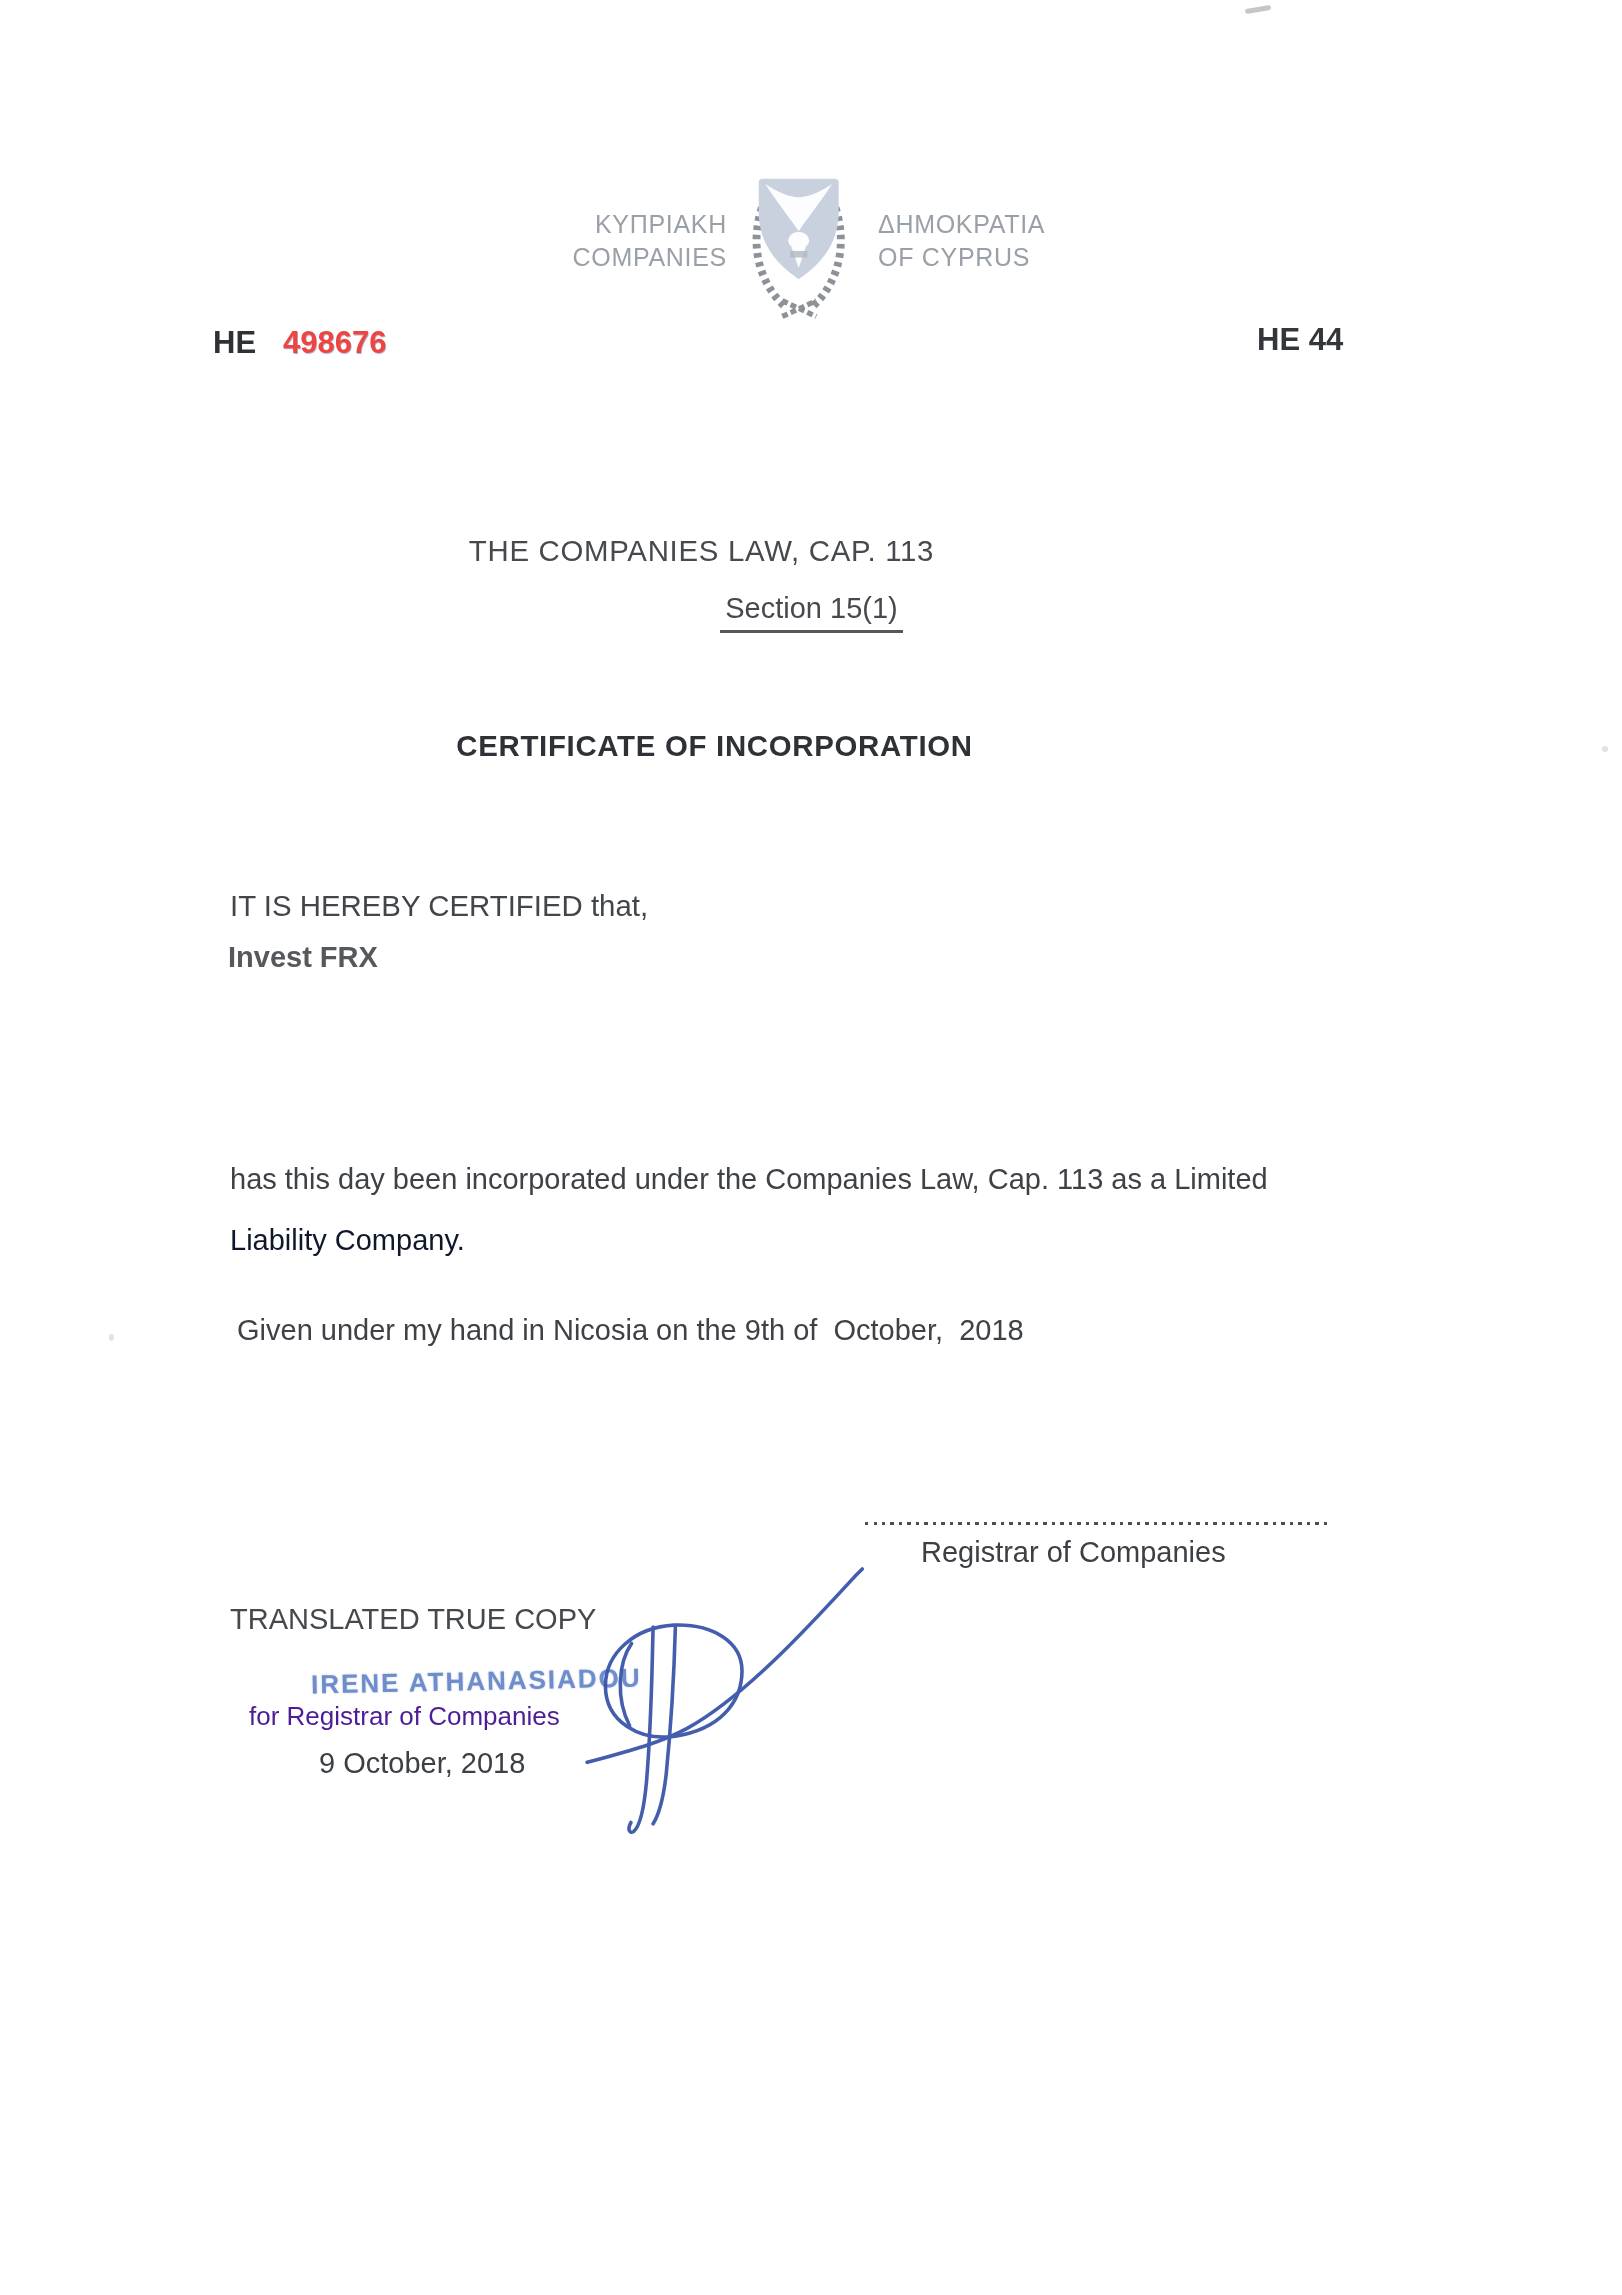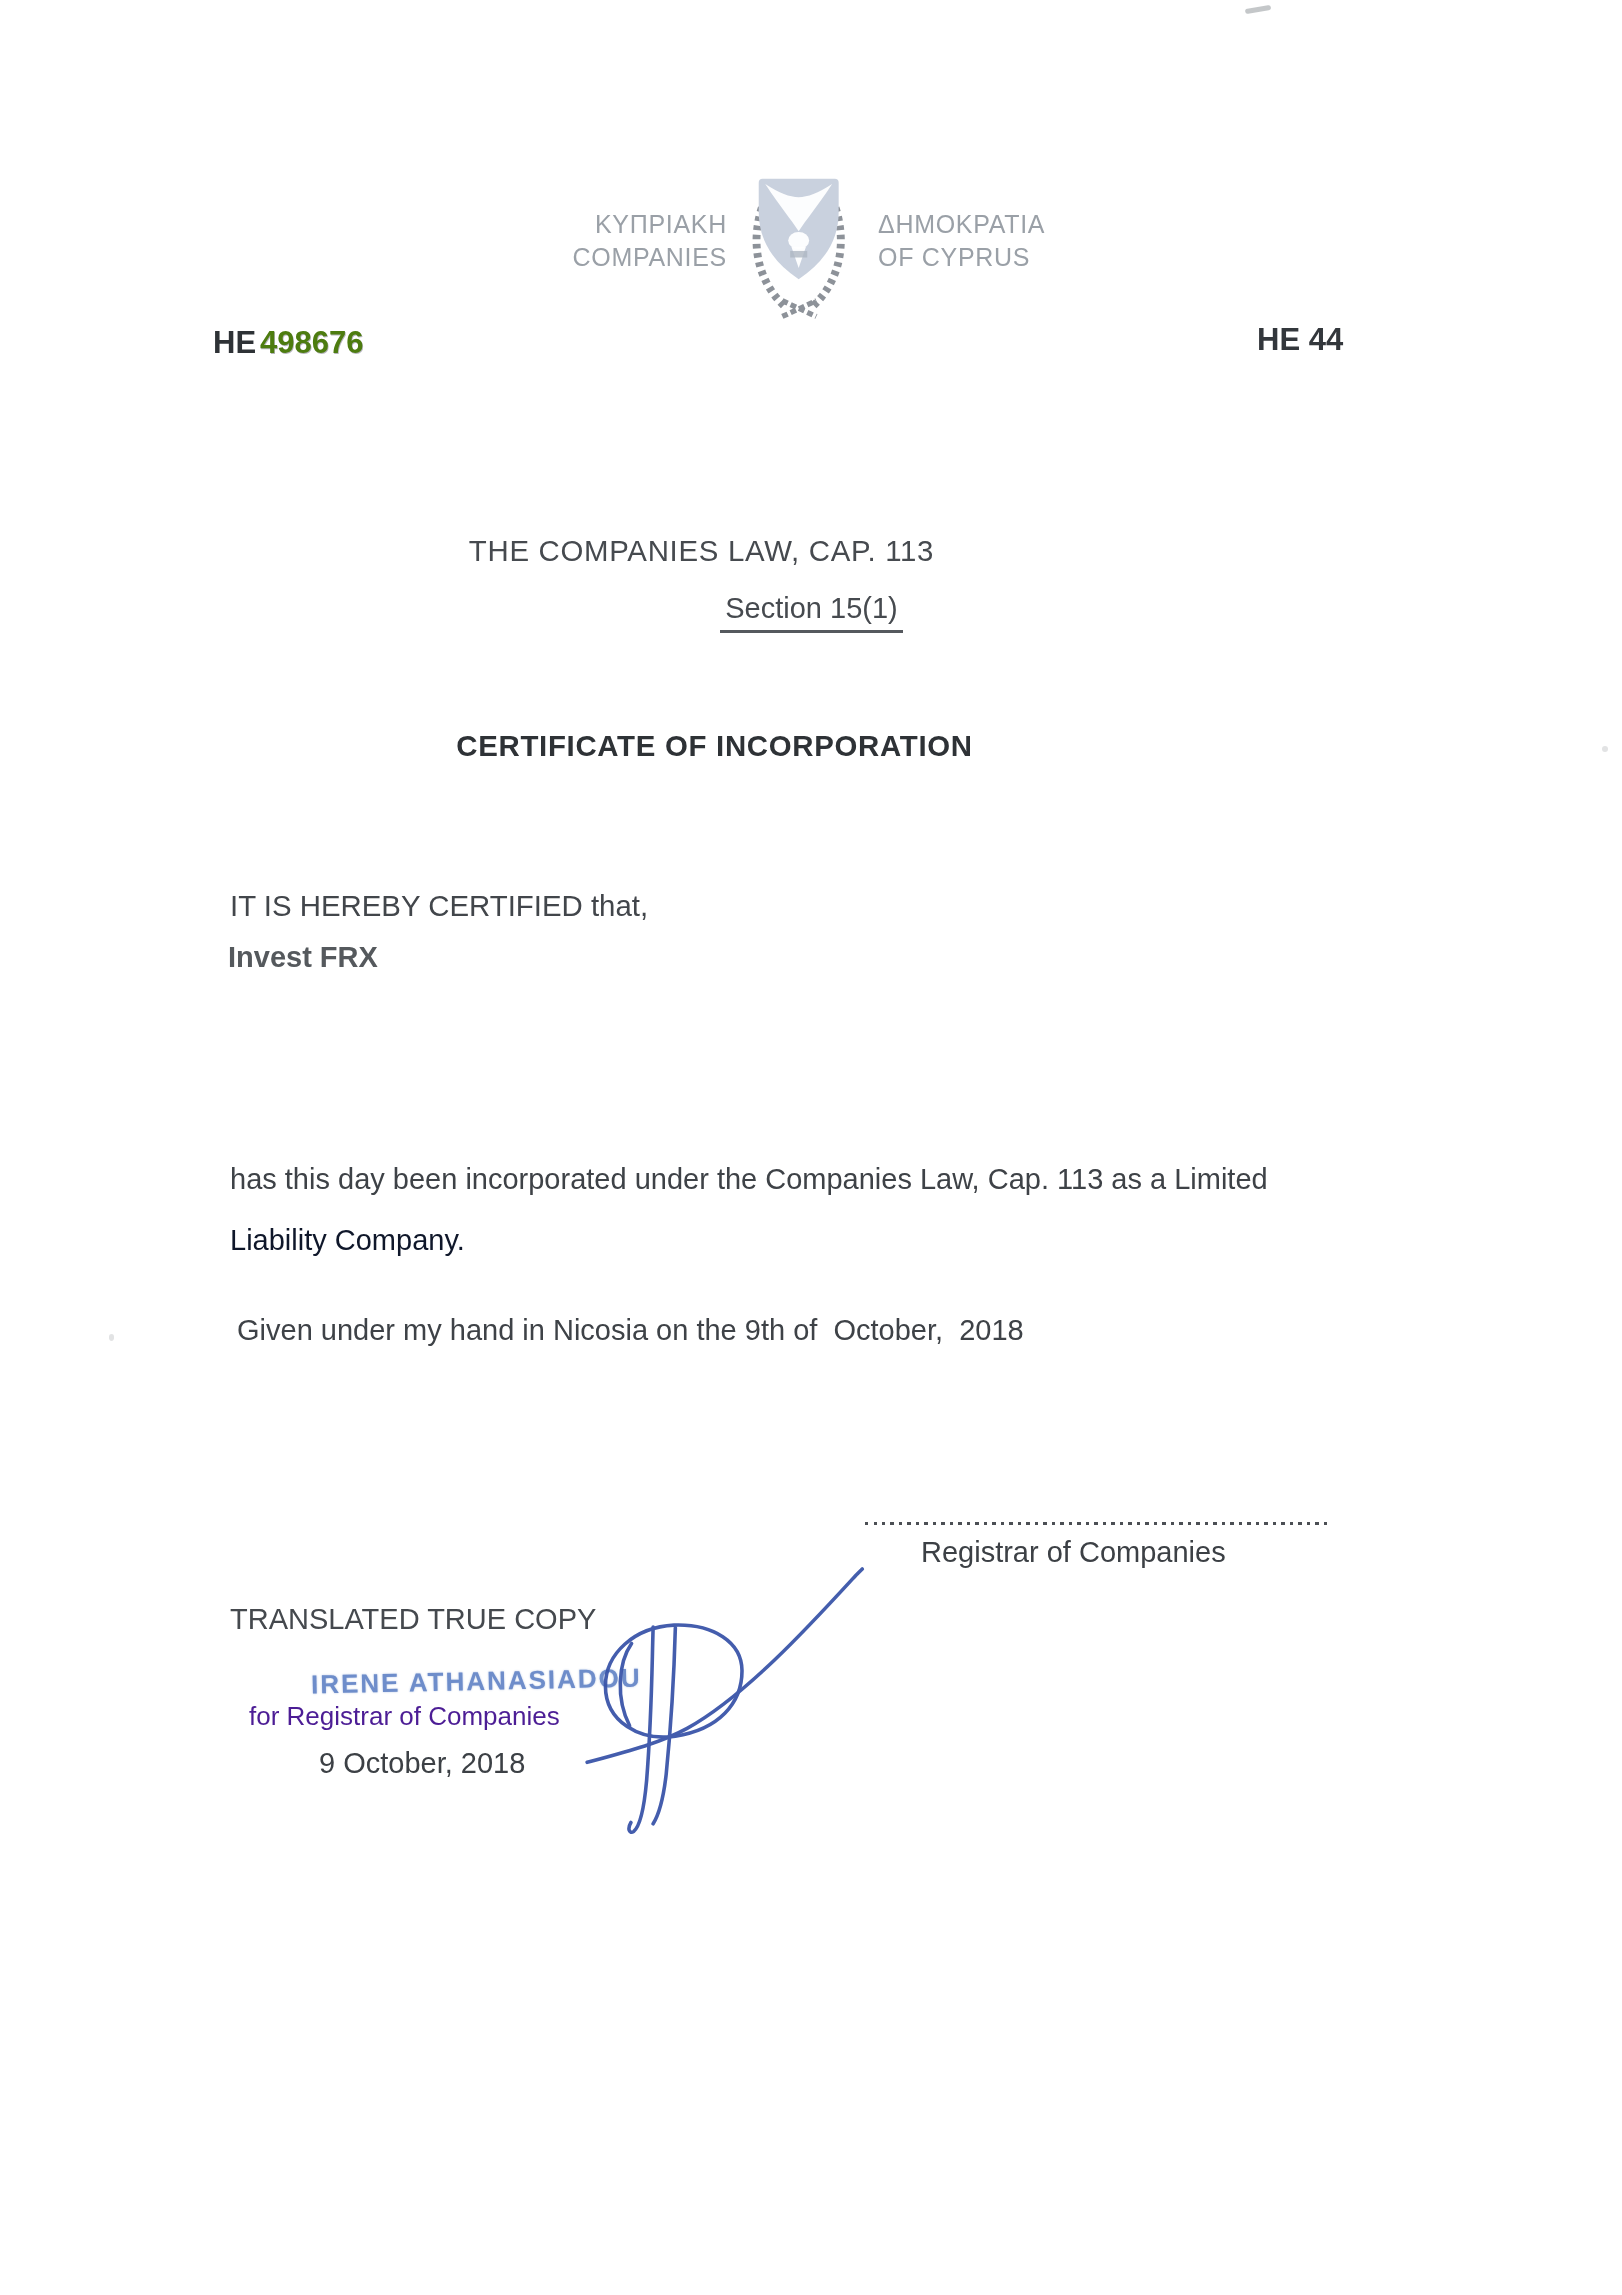--- a/index.html
+++ b/index.html
@@ -15,21 +15,21 @@
   
   .emblem-text{
     font-size:25px;line-height:33px;letter-spacing:0.7px;
     color:#9aa0a7;
   }
   .emblem-text.left{left:537px;top:208px;width:190px;text-align:right;}
   .emblem-text.right{left:878px;top:208px;text-align:left;}
   .emblem-svg{left:718px;top:171px;}
   
   .he-left{left:213px;top:325px;font-size:31px;font-weight:bold;color:#2e3236;}
-  .he-left .num{color:#4d7c0f;margin-left:4px;text-shadow:0.7px 0.7px 0 rgba(40,40,60,.35);}
+  .he-left .num{color:#ef4444;margin-left:27px;text-shadow:0.7px 0.7px 0 rgba(40,40,60,.35);}
   .he-right{left:1257px;top:322px;font-size:31px;font-weight:bold;color:#33373c;}
   
   .law-title{left:0;width:1403px;top:534px;text-align:center;font-size:29.4px;color:#464a4f;letter-spacing:0.7px;}
   .section-line{left:0;width:1623px;top:592px;text-align:center;font-size:29px;color:#464a4f;}
   .section-line span{display:inline-block;border-bottom:3.3px solid #55595e;padding:0 5.2px 5.2px 5.2px;}
   .cert-title{left:0;width:1429px;top:729px;text-align:center;font-size:29.4px;font-weight:bold;color:#2e3236;letter-spacing:0.7px;}
   
   .certified-intro{left:230px;top:889px;font-size:29.4px;color:#42464b;text-align:center;}
   .company-name{left:228px;top:941px;font-size:29px;font-weight:bold;color:#55595d;text-align:right;}
   .para1{left:230px;top:1163px;font-size:29px;color:#3e4247;}

